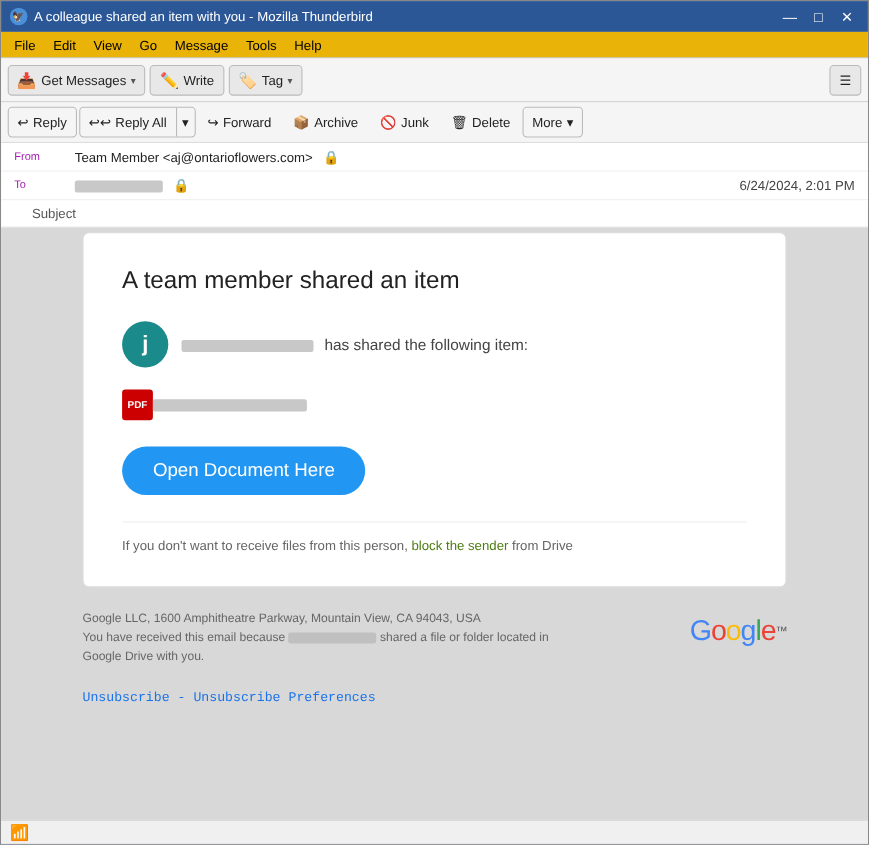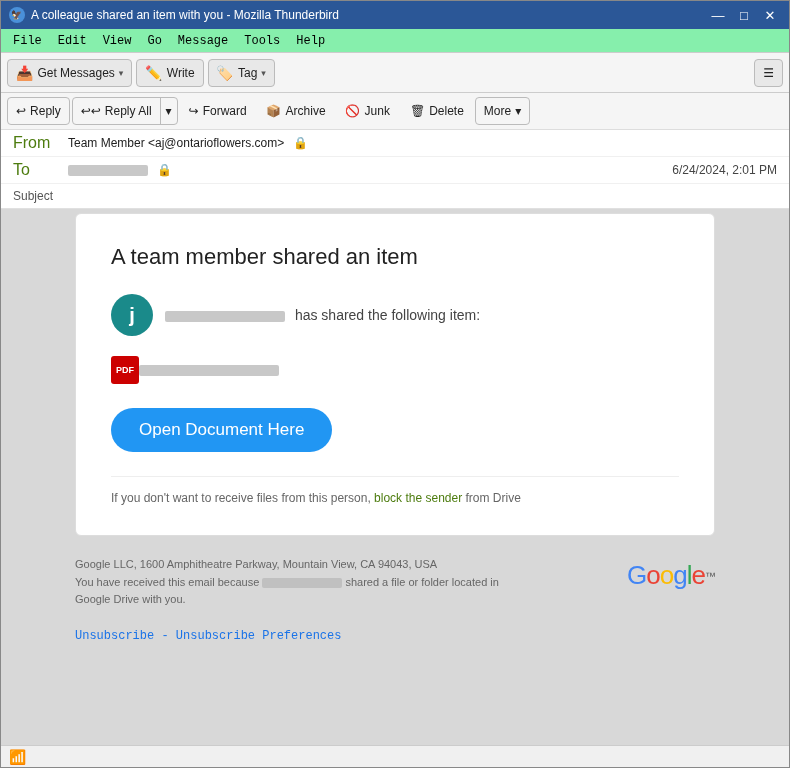--- a/index.html
+++ b/index.html
@@ -55,28 +55,27 @@
       background: transparent;
       border: none;
       color: white;
       font-size: 13px;
       cursor: pointer;
       display: flex; align-items: center; justify-content: center;
       border-radius: 2px;
     }
     
     .menubar {
-      background: #86efac;
+      background: #eab308;
       display: flex;
       align-items: center;
       padding: 2px 4px;
       height: 24px;
       border-bottom: 1px solid #ccc;
       flex-shrink: 0;
-      font-family: Liberation Mono, monospace;
     }
     .menubar-item {
       padding: 2px 8px;
       font-size: 12px;
       cursor: pointer;
       border-radius: 3px;
       color: #000;
     }
     
     .toolbar {
@@ -115,37 +114,37 @@
       flex-shrink: 0;
     }
     .header-row {
       display: flex;
       align-items: center;
       padding: 4px 12px;
       border-bottom: 1px solid #f0f0f0;
       min-height: 26px;
     }
     .header-label {
-      color: #4d7c0f;
-      font-size: 16px;
+      color: #a21caf;
+      font-size: 10px;
       width: 55px;
       flex-shrink: 0;
     }
     .header-value {
       font-size: 12px;
       color: #222;
       flex: 1;
     }
     .header-date {
       font-size: 12px;
       color: #444;
       margin-left: auto;
     }
     .subject-row {
-      padding: 5px 12px;
+      padding: 5px 28px;
       display: flex;
       align-items: center;
     }
     .subject-label {
       color: #555;
       font-size: 12px;
       width: 55px;
       flex-shrink: 0;
     }
     .subject-value {

